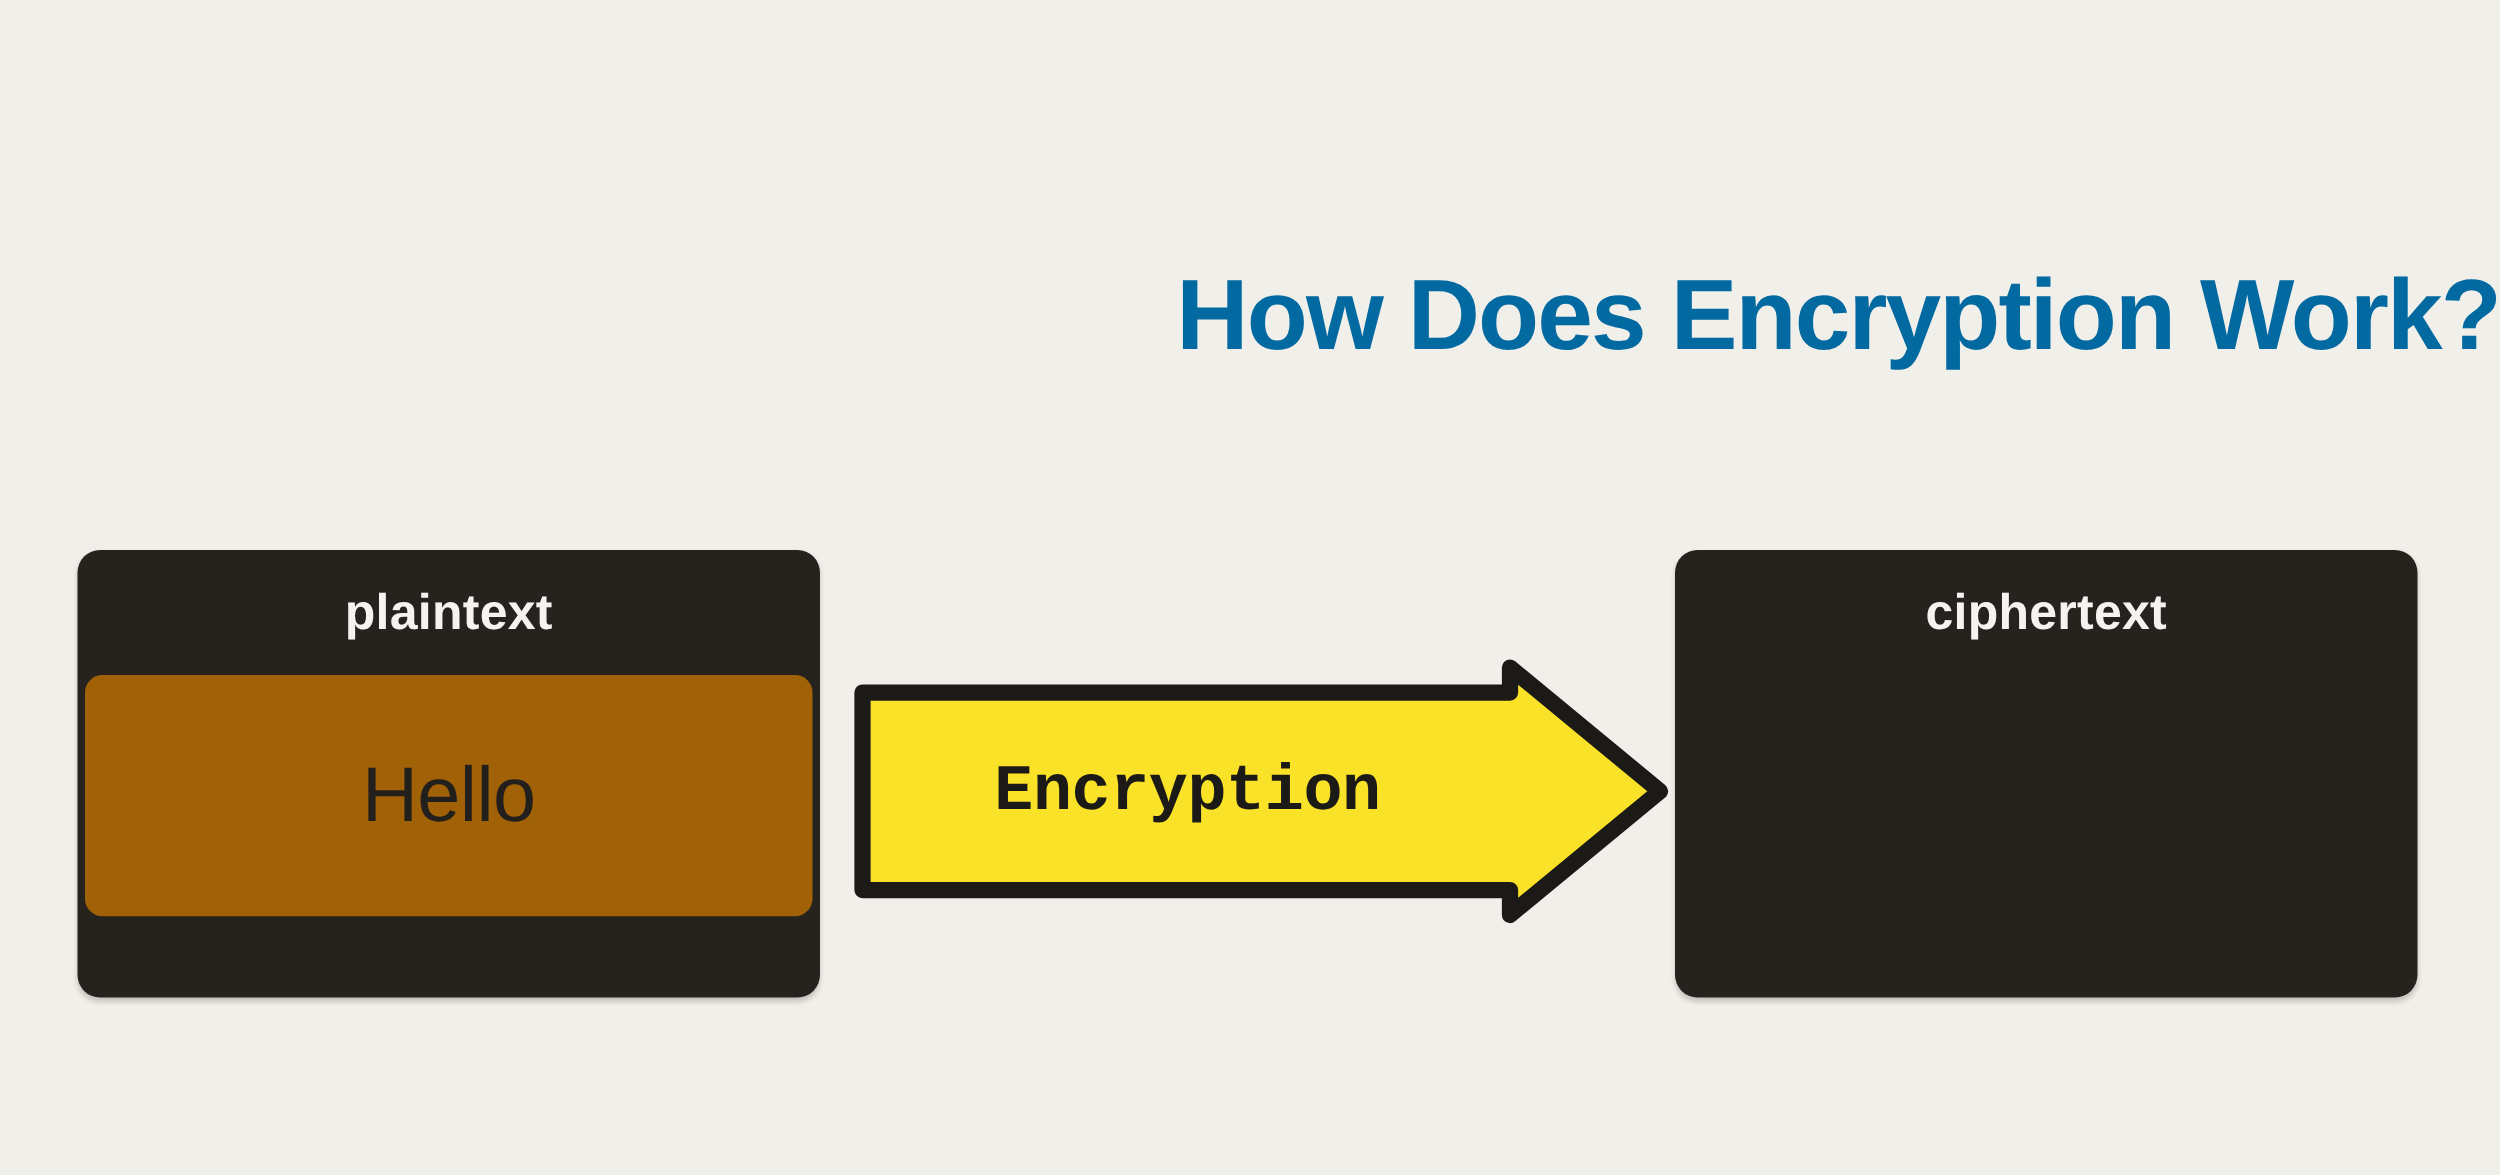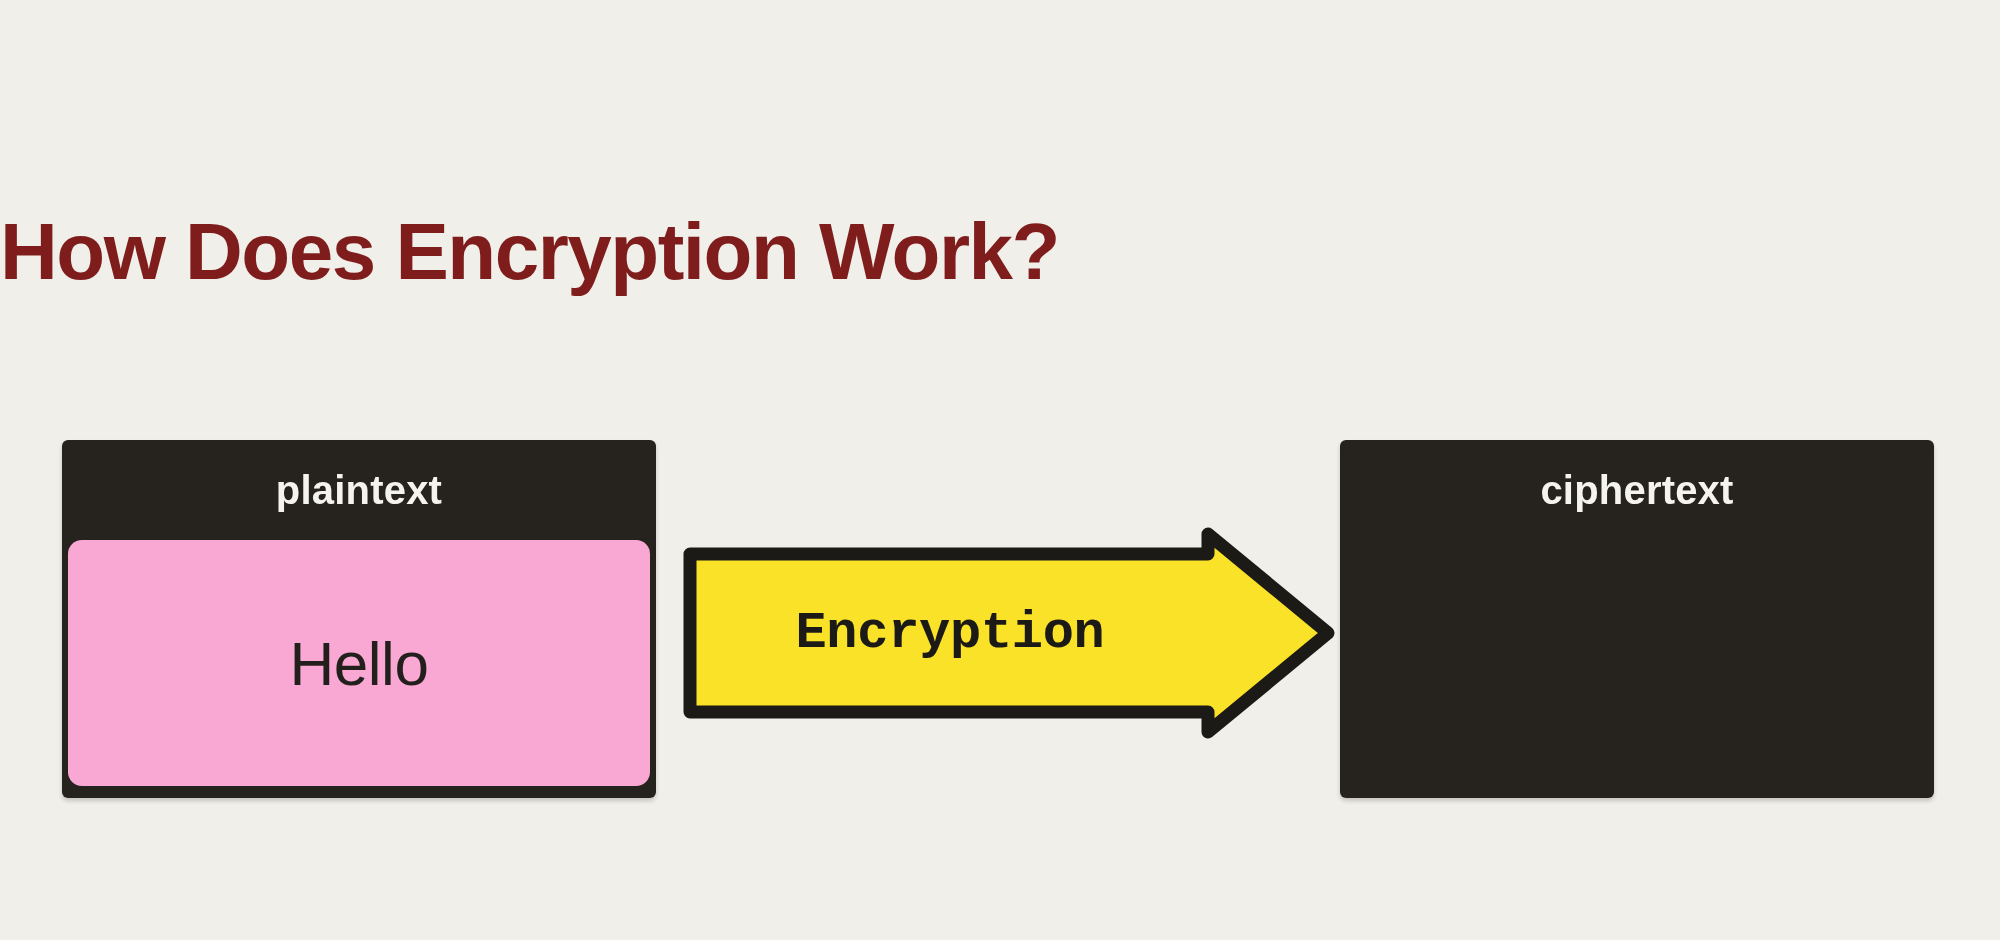--- a/index.html
+++ b/index.html
@@ -20,37 +20,37 @@
     height: 940px;
     background: #F1EFE9;
   }
 
   
   .page-title {
     position: absolute;
     left: 0;
     top: 150px;
     width: 2000px;
-    text-align: left;
+    text-align: right;
     font-size: 80px;
     line-height: 96px;
     font-weight: bold;
     letter-spacing: -1.5px;
-    color: #7f1d1d;
+    color: #0369a1;
     white-space: nowrap;
   }
 
   
   .tbox {
     position: absolute;
     width: 594px;
     top: 440px;
     height: 358px;
     background: #26231F;
-    border-radius: 6px;
+    border-radius: 18px;
     box-shadow: 0 3px 4px rgba(0,0,0,0.18);
     overflow: hidden;
   }
   .tbox.left  { left: 62px; }
   .tbox.right { left: 1340px; }
 
   .tbox-header {
     position: absolute;
     left: 0;
     top: 0;
@@ -63,22 +63,22 @@
     font-size: 40px;
     font-weight: bold;
     letter-spacing: 0.2px;
   }
 
   .tbox-body {
     position: absolute;
     left: 6px;
     top: 100px;
     width: 582px;
-    height: 246px;
-    background: #f9a8d4;
+    height: 193px;
+    background: #a16207;
     border-radius: 14px;
     display: flex;
     align-items: center;
     justify-content: center;
     color: #221F1C;
     font-size: 62px;
     font-weight: normal;
     letter-spacing: -0.5px;
   }
 

